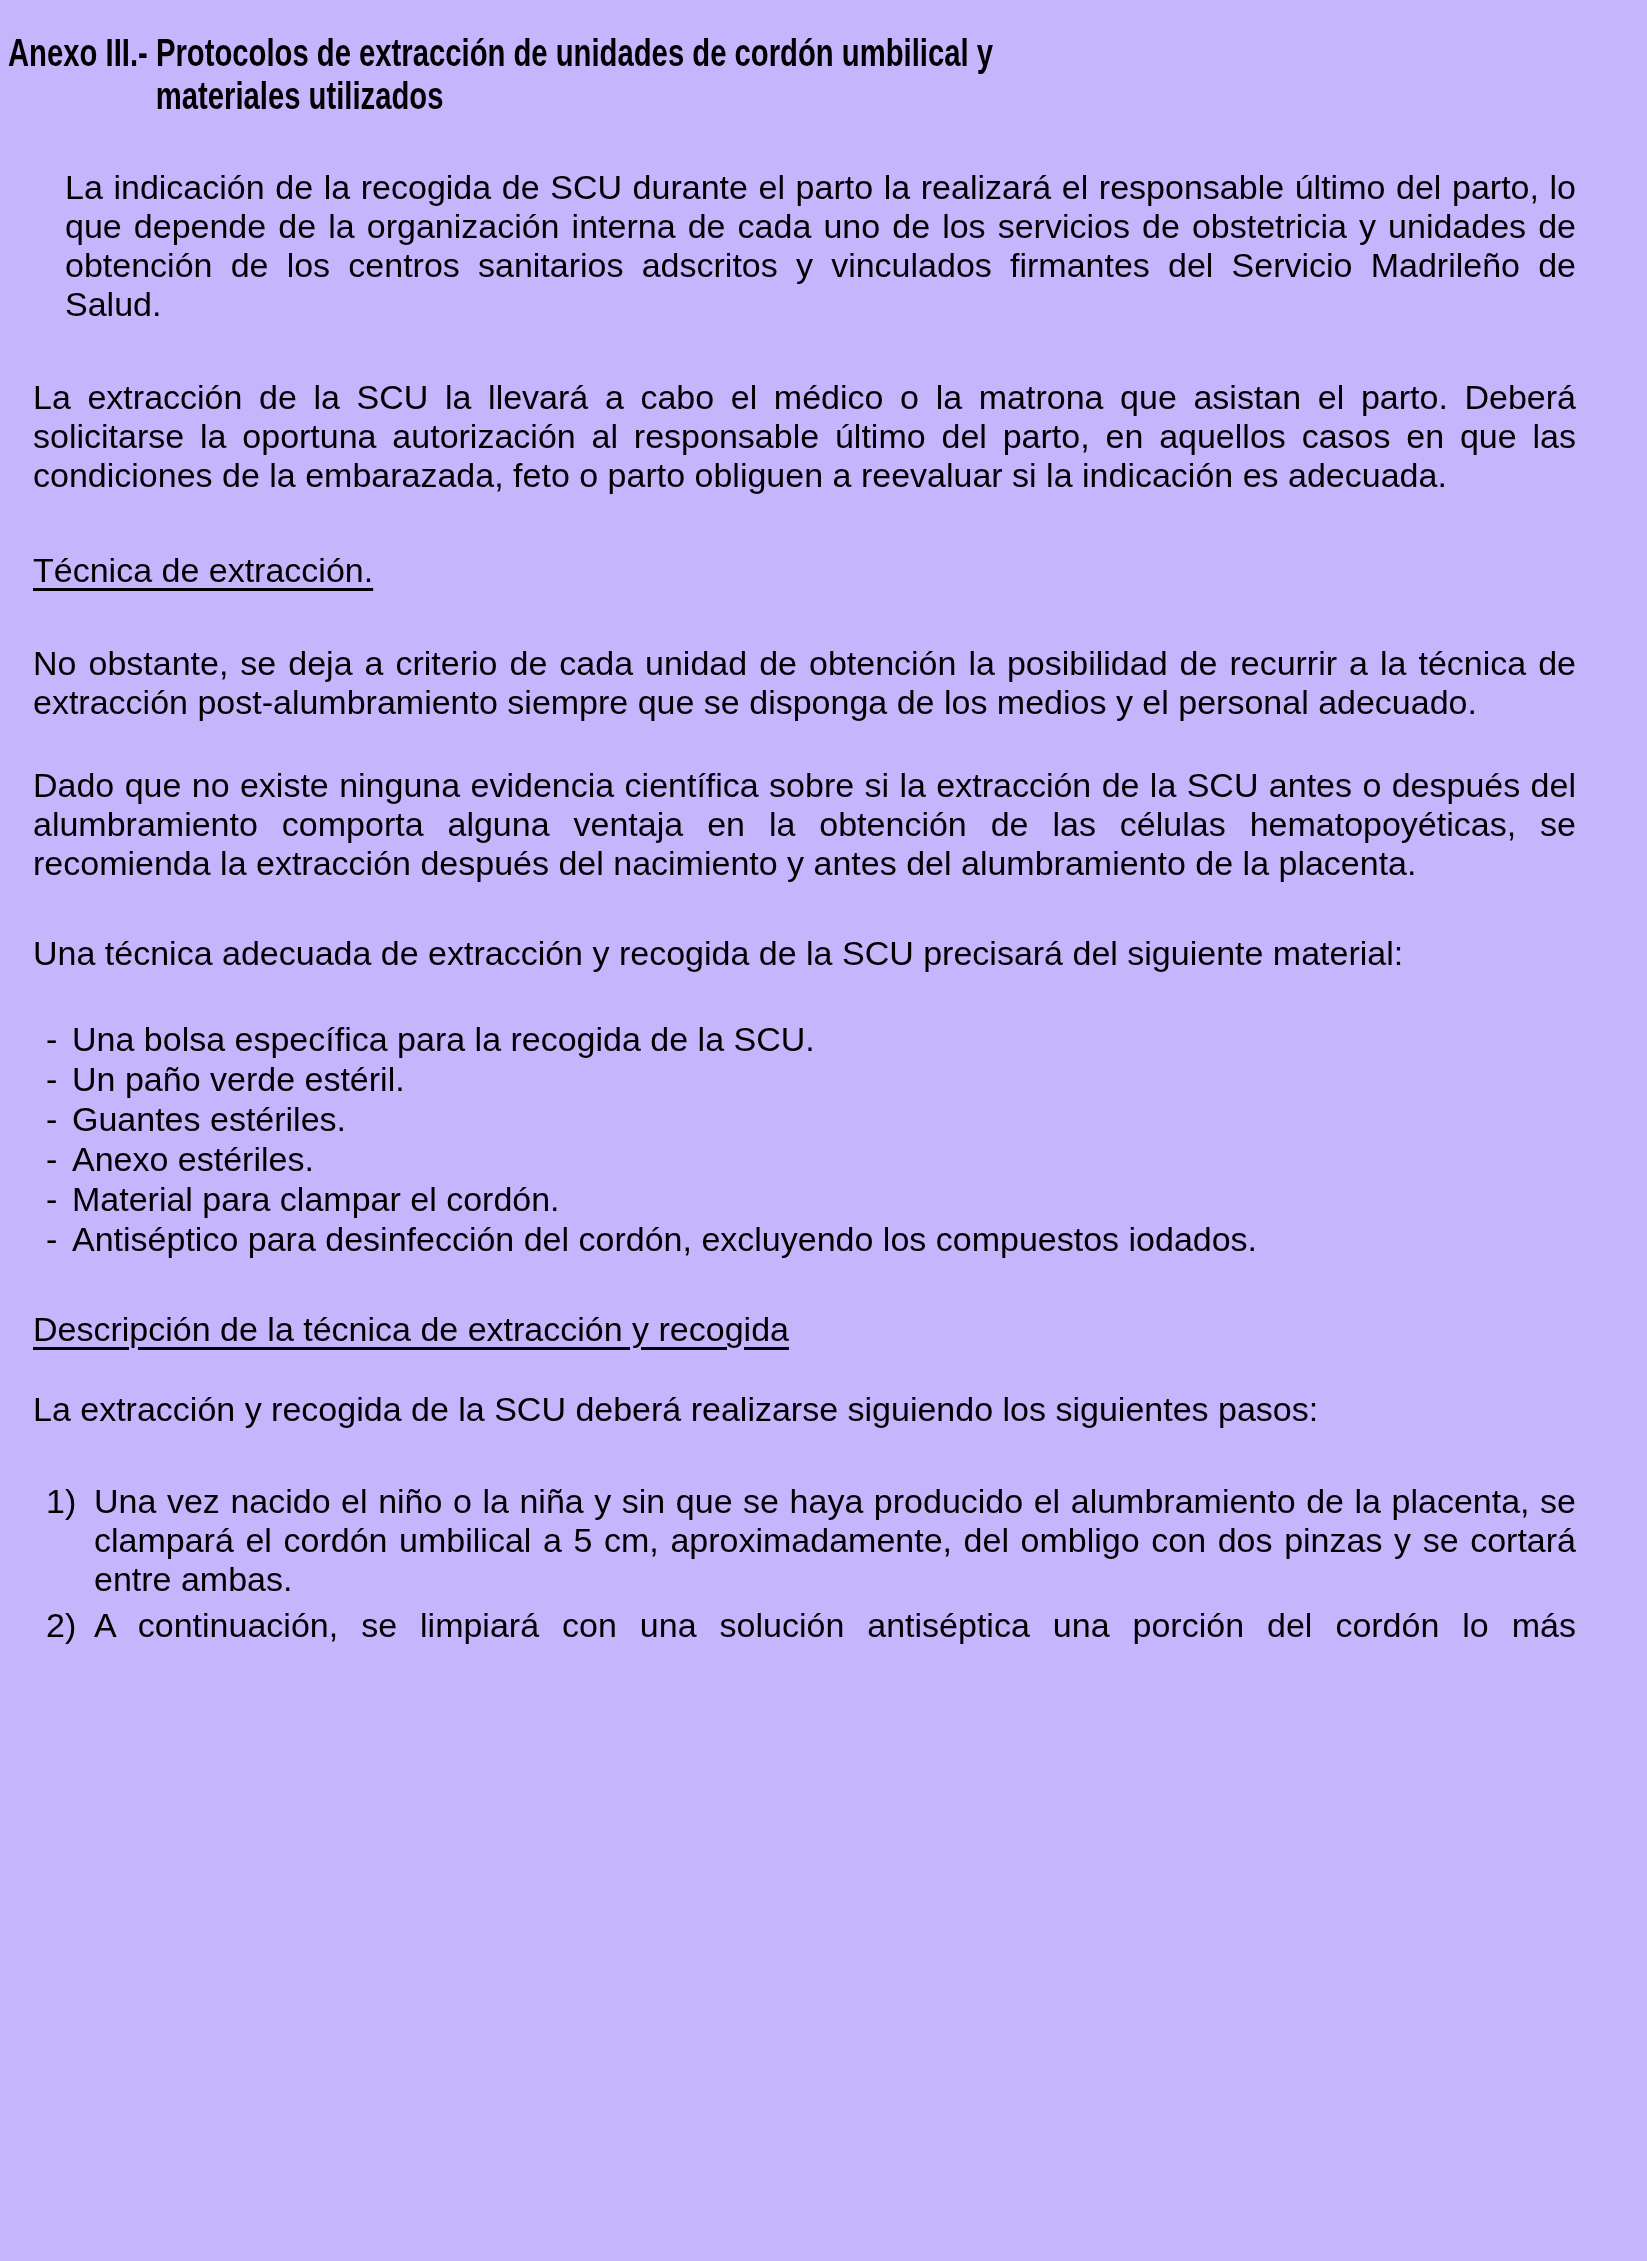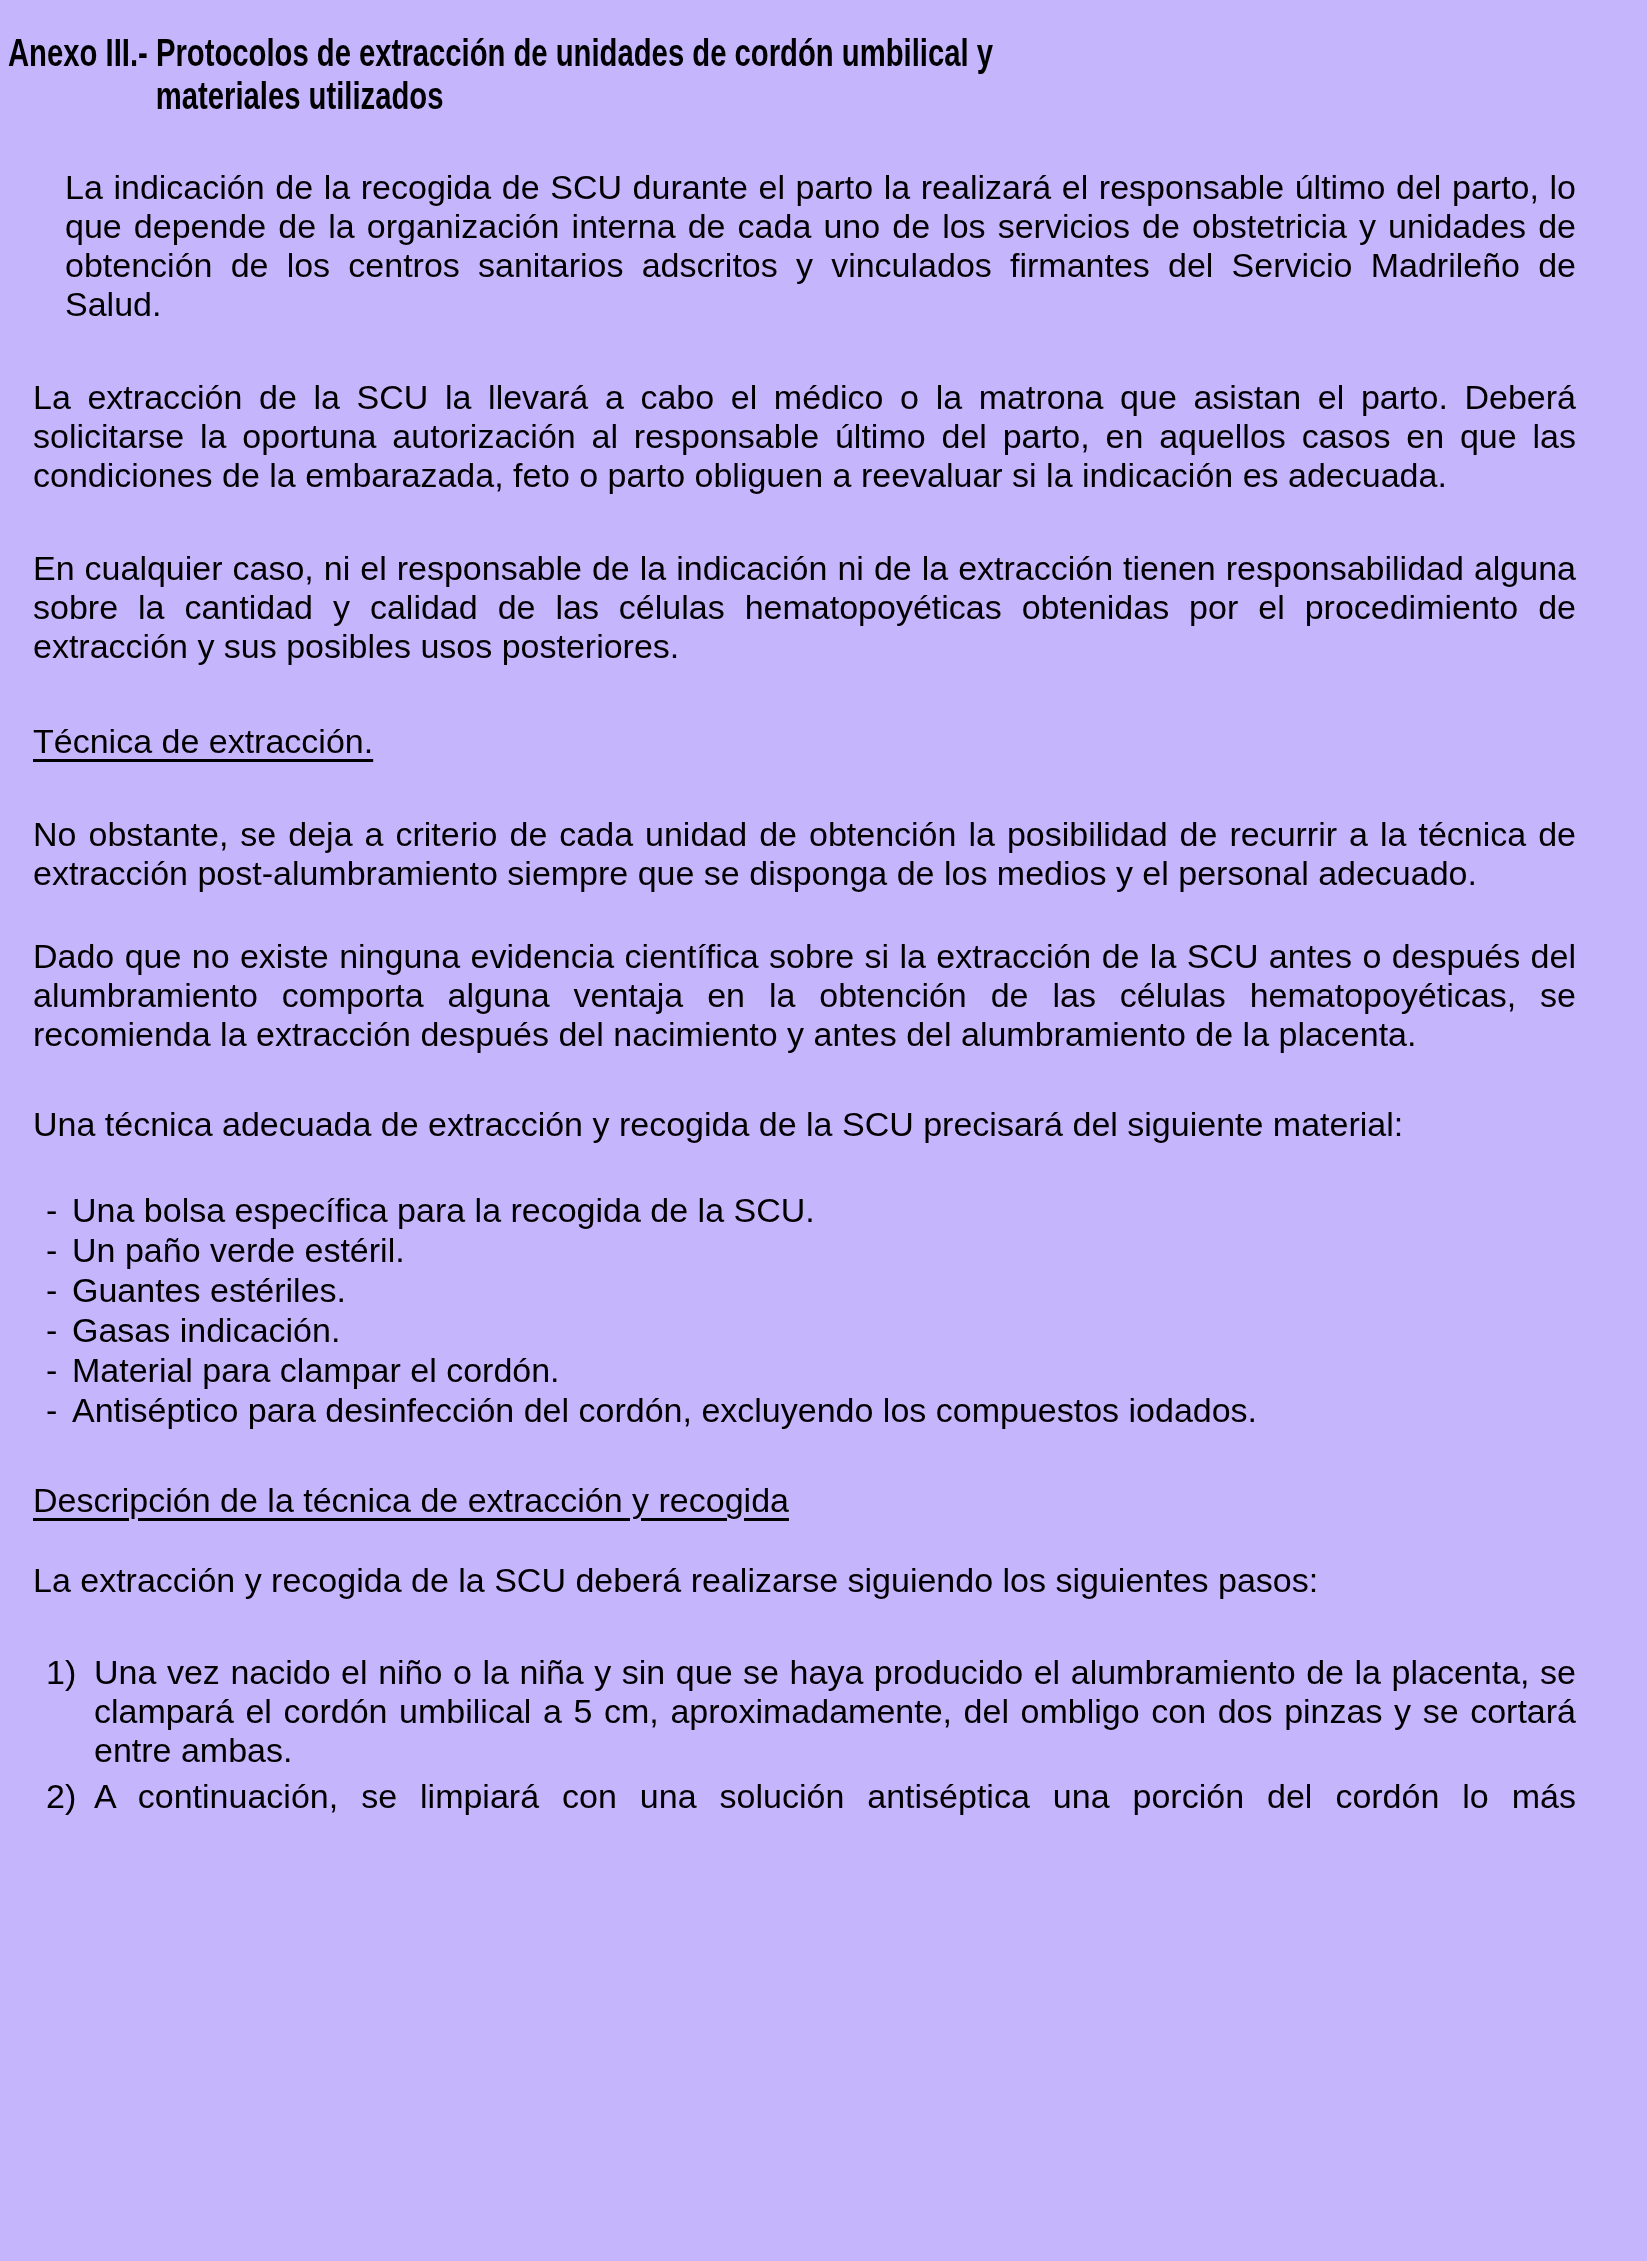--- a/index.html
+++ b/index.html
@@ -74,21 +74,20 @@
     <div class="doc-title-inner">
       <div>Anexo III.- Protocolos de extracción de unidades de cordón umbilical y</div>
       <div class="title-line2">materiales utilizados</div>
     </div>
   </div>
 
   <div class="content">
 
     <p class="para p1">La indicación de la recogida de SCU durante el parto la realizará el responsable último del parto, lo que depende de la organización interna de cada uno de los servicios de obstetricia y unidades de obtención de los centros sanitarios adscritos y vinculados firmantes del Servicio Madrileño de Salud.</p>
     <p class="para p2">La extracción de la SCU la llevará a cabo el médico o la matrona que asistan el parto. Deberá solicitarse la oportuna autorización al responsable último del parto, en aquellos casos en que las condiciones de la embarazada, feto o parto obliguen a reevaluar si la indicación es adecuada.</p>
-    <p class="para p3">En cualquier caso, ni el responsable de la indicación ni de la extracción tienen responsabilidad alguna sobre la cantidad y calidad de las células hematopoyéticas obtenidas por el procedimiento de extracción y sus posibles usos posteriores.</p>
 
     <div class="sec-heading h2">Técnica de extracción.</div>
     <p class="para p5">No obstante, se deja a criterio de cada unidad de obtención la posibilidad de recurrir a la técnica de extracción post-alumbramiento siempre que se disponga de los medios y el personal adecuado.</p>
     <p class="para p4">Dado que no existe ninguna evidencia científica sobre si la extracción de la SCU antes o después del alumbramiento comporta alguna ventaja en la obtención de las células hematopoyéticas, se recomienda la extracción después del nacimiento y antes del alumbramiento de la placenta.</p>
 
     <p class="para p6">Una técnica adecuada de extracción y recogida de la SCU precisará del siguiente material:</p>
 
     <div class="mlist">
       <div class="mitem">
         <span class="dash">-</span>
@@ -97,21 +96,21 @@
       <div class="mitem">
         <span class="dash">-</span>
         <span class="mtext">Un paño verde estéril.</span>
       </div>
       <div class="mitem">
         <span class="dash">-</span>
         <span class="mtext">Guantes estériles.</span>
       </div>
       <div class="mitem">
         <span class="dash">-</span>
-        <span class="mtext">Gasas indicación.</span>
+        <span class="mtext">Anexo estériles.</span>
       </div>
       <div class="mitem">
         <span class="dash">-</span>
         <span class="mtext">Material para clampar el cordón.</span>
       </div>
       <div class="mitem">
         <span class="dash">-</span>
         <span class="mtext">Antiséptico para desinfección del cordón, excluyendo los compuestos iodados.</span>
       </div>
     </div>

